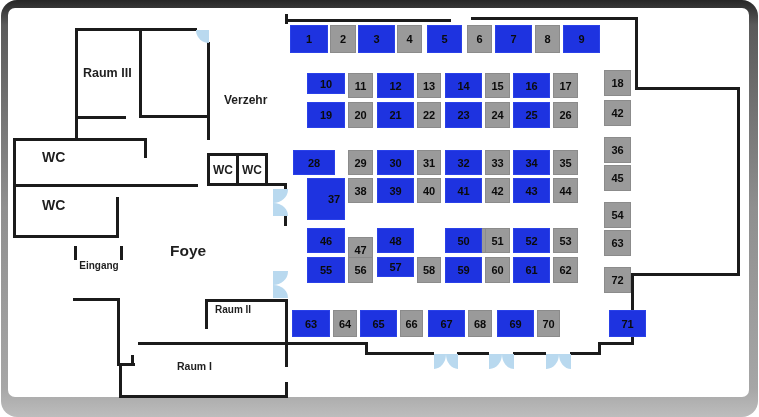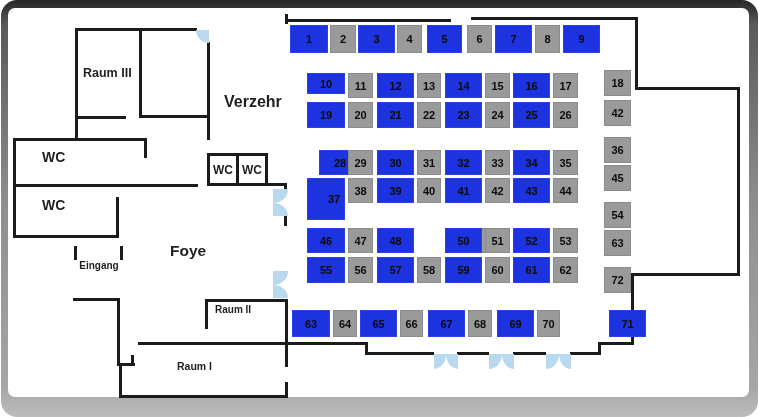--- a/index.html
+++ b/index.html
@@ -108,47 +108,47 @@
         <div class="table b" style="left: 513px; top: 73px; width: 37px; height: 25px;">16</div>
         <div class="table g" style="left: 553px; top: 73px; width: 25px; height: 25px;">17</div>
         <div class="table b" style="left: 307px; top: 102px; width: 38px; height: 26px;">19</div>
         <div class="table g" style="left: 348px; top: 102px; width: 25px; height: 26px;">20</div>
         <div class="table b" style="left: 377px; top: 102px; width: 37px; height: 26px;">21</div>
         <div class="table g" style="left: 417px; top: 102px; width: 24px; height: 26px;">22</div>
         <div class="table b" style="left: 445px; top: 102px; width: 37px; height: 26px;">23</div>
         <div class="table g" style="left: 485px; top: 102px; width: 25px; height: 26px;">24</div>
         <div class="table b" style="left: 513px; top: 102px; width: 37px; height: 26px;">25</div>
         <div class="table g" style="left: 553px; top: 102px; width: 25px; height: 26px;">26</div>
-        <div class="table b" style="left: 319px; top: 150px; width: 42px; height: 25px;">28</div>
+        <div class="table b" style="left: 293px; top: 150px; width: 42px; height: 25px;">28</div>
         <div class="table g" style="left: 348px; top: 150px; width: 25px; height: 25px;">29</div>
         <div class="table b" style="left: 377px; top: 150px; width: 37px; height: 25px;">30</div>
         <div class="table g" style="left: 417px; top: 150px; width: 24px; height: 25px;">31</div>
         <div class="table b" style="left: 445px; top: 150px; width: 37px; height: 25px;">32</div>
         <div class="table g" style="left: 485px; top: 150px; width: 25px; height: 25px;">33</div>
         <div class="table b" style="left: 513px; top: 150px; width: 37px; height: 25px;">34</div>
         <div class="table g" style="left: 553px; top: 150px; width: 25px; height: 25px;">35</div>
         <div class="table b" style="left: 307px; top: 178px; width: 38px; height: 42px; padding-left: 16px;">37</div>
         <div class="table g" style="left: 348px; top: 178px; width: 25px; height: 25px;">38</div>
         <div class="table b" style="left: 377px; top: 178px; width: 37px; height: 25px;">39</div>
         <div class="table g" style="left: 417px; top: 178px; width: 24px; height: 25px;">40</div>
         <div class="table b" style="left: 445px; top: 178px; width: 37px; height: 25px;">41</div>
         <div class="table g" style="left: 485px; top: 178px; width: 25px; height: 25px;">42</div>
         <div class="table b" style="left: 513px; top: 178px; width: 37px; height: 25px;">43</div>
         <div class="table g" style="left: 553px; top: 178px; width: 25px; height: 25px;">44</div>
         <div class="table b" style="left: 307px; top: 228px; width: 38px; height: 25px;">46</div>
-        <div class="table g" style="left: 348px; top: 228px; width: 25px; height: 25px;">47</div>
+        <div class="table g" style="left: 348px; top: 237px; width: 25px; height: 25px;">47</div>
         <div class="table b" style="left: 377px; top: 228px; width: 37px; height: 25px;">48</div>
         <div class="table g" style="left: 417px; top: 228px; width: 24px; height: 25px; margin-left: 45px;">49</div>
         <div class="table b" style="left: 445px; top: 228px; width: 37px; height: 25px;">50</div>
         <div class="table g" style="left: 485px; top: 228px; width: 25px; height: 25px;">51</div>
         <div class="table b" style="left: 513px; top: 228px; width: 37px; height: 25px;">52</div>
         <div class="table g" style="left: 553px; top: 228px; width: 25px; height: 25px;">53</div>
         <div class="table b" style="left: 307px; top: 257px; width: 38px; height: 26px;">55</div>
         <div class="table g" style="left: 348px; top: 257px; width: 25px; height: 26px; text-align: right;">56</div>
-        <div class="table b" style="left: 377px; top: 257px; width: 37px; height: 26px;">57</div>
+        <div class="table b" style="left: 377px; top: 257px; width: 37px; height: 20px;">57</div>
         <div class="table g" style="left: 417px; top: 257px; width: 24px; height: 26px;">58</div>
         <div class="table b" style="left: 445px; top: 257px; width: 37px; height: 26px;">59</div>
         <div class="table g" style="left: 485px; top: 257px; width: 25px; height: 26px;">60</div>
         <div class="table b" style="left: 513px; top: 257px; width: 37px; height: 26px;">61</div>
         <div class="table g" style="left: 553px; top: 257px; width: 25px; height: 26px;">62</div>
         <div class="table b" style="left: 292px; top: 310px; width: 38px; height: 27px;">63</div>
         <div class="table g" style="left: 333px; top: 310px; width: 24px; height: 27px;">64</div>
         <div class="table b" style="left: 360px; top: 310px; width: 37px; height: 27px;">65</div>
         <div class="table g" style="left: 400px; top: 310px; width: 23px; height: 27px;">66</div>
         <div class="table b" style="left: 428px; top: 310px; width: 37px; height: 27px;">67</div>
@@ -159,21 +159,21 @@
         <div class="table g" style="left: 604px; top: 70px; width: 27px; height: 26px;">18</div>
         <div class="table g" style="left: 604px; top: 100px; width: 27px; height: 26px;">42</div>
         <div class="table g" style="left: 604px; top: 137px; width: 27px; height: 26px;">36</div>
         <div class="table g" style="left: 604px; top: 165px; width: 27px; height: 26px;">45</div>
         <div class="table g" style="left: 604px; top: 202px; width: 27px; height: 26px;">54</div>
         <div class="table g" style="left: 604px; top: 230px; width: 27px; height: 26px;">63</div>
         <div class="table g" style="left: 604px; top: 267px; width: 27px; height: 26px;">72</div>
       </div>
 
     <div class="roomlabel" style="left:83px;top:66px;font-size:12.5px;">Raum III</div>
-    <div class="roomlabel" style="left:224px;top:93px;font-size:16px;">Verzehr</div>
+    <div class="roomlabel" style="left:224px;top:93px;font-size:12px;">Verzehr</div>
     <div class="roomlabel" style="left:42px;top:149px;font-size:14px;">WC</div>
     <div class="roomlabel" style="left:42px;top:197px;font-size:14px;">WC</div>
     <div class="wcbox" style="left:209px;top:155px;width:28px;height:29px;font-size:12px;">WC</div>
     <div class="wcbox" style="left:238px;top:155px;width:28px;height:29px;font-size:12px;">WC</div>
     <div class="roomlabel" style="left:170px;top:242px;font-size:15.5px;">Foye</div>
     <div class="roomlabel" style="left:77px;top:260px;width:44px;text-align:center;font-size:10px;">Eingang</div>
     <div class="roomlabel" style="left:215px;top:304px;font-size:10px;">Raum II</div>
     <div class="roomlabel" style="left:177px;top:360px;font-size:10.5px;">Raum I</div>
   </div>
 </div>

